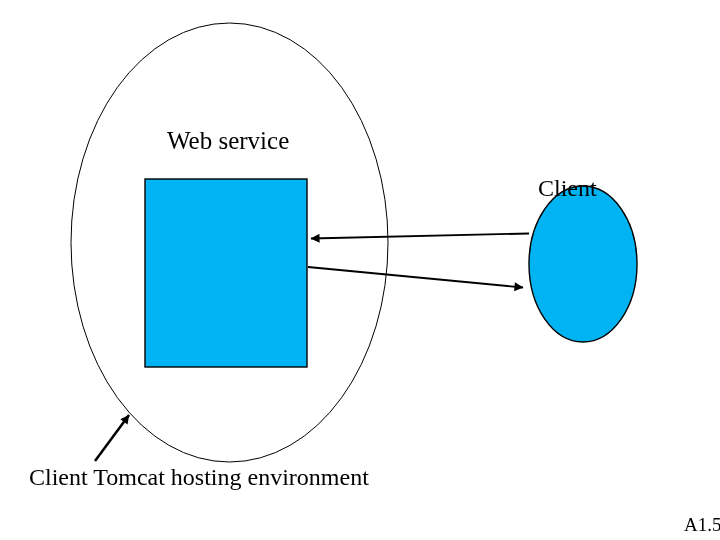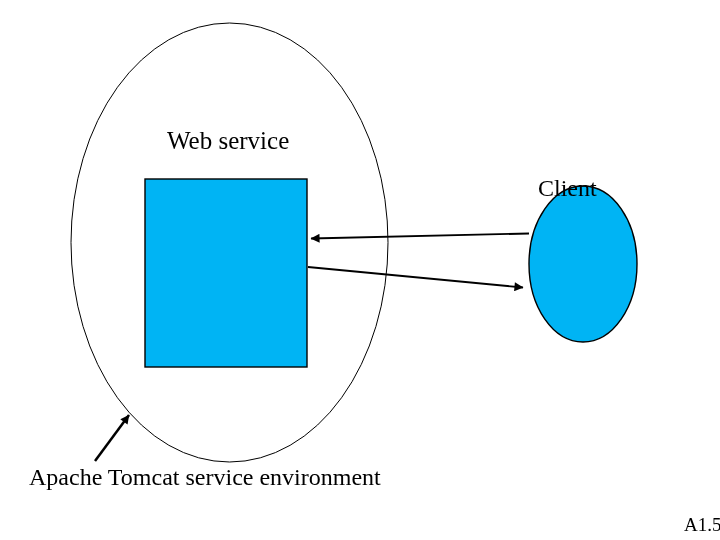--- a/index.html
+++ b/index.html
@@ -71,17 +71,17 @@
 
     <line x1="308" y1="267" x2="523" y2="287.5" stroke="#000000" stroke-width="1.8" marker-end="url(#arrowhead)"></line>
 
     <line x1="95" y1="461" x2="129" y2="415" stroke="#000000" stroke-width="2.5" marker-end="url(#arrowhead)"></line>
   </svg>
 
   <div class="label label-web-service">Web service</div>
 
   <div class="label label-client">Client</div>
 
-  <div class="label label-hosting">Apache Tomcat service environment</div>
+  <div class="label label-hosting">Client Tomcat hosting environment</div>
 
   <div class="label label-slide-number">A1.5</div>
 
 </div>
 
 </body></html>

